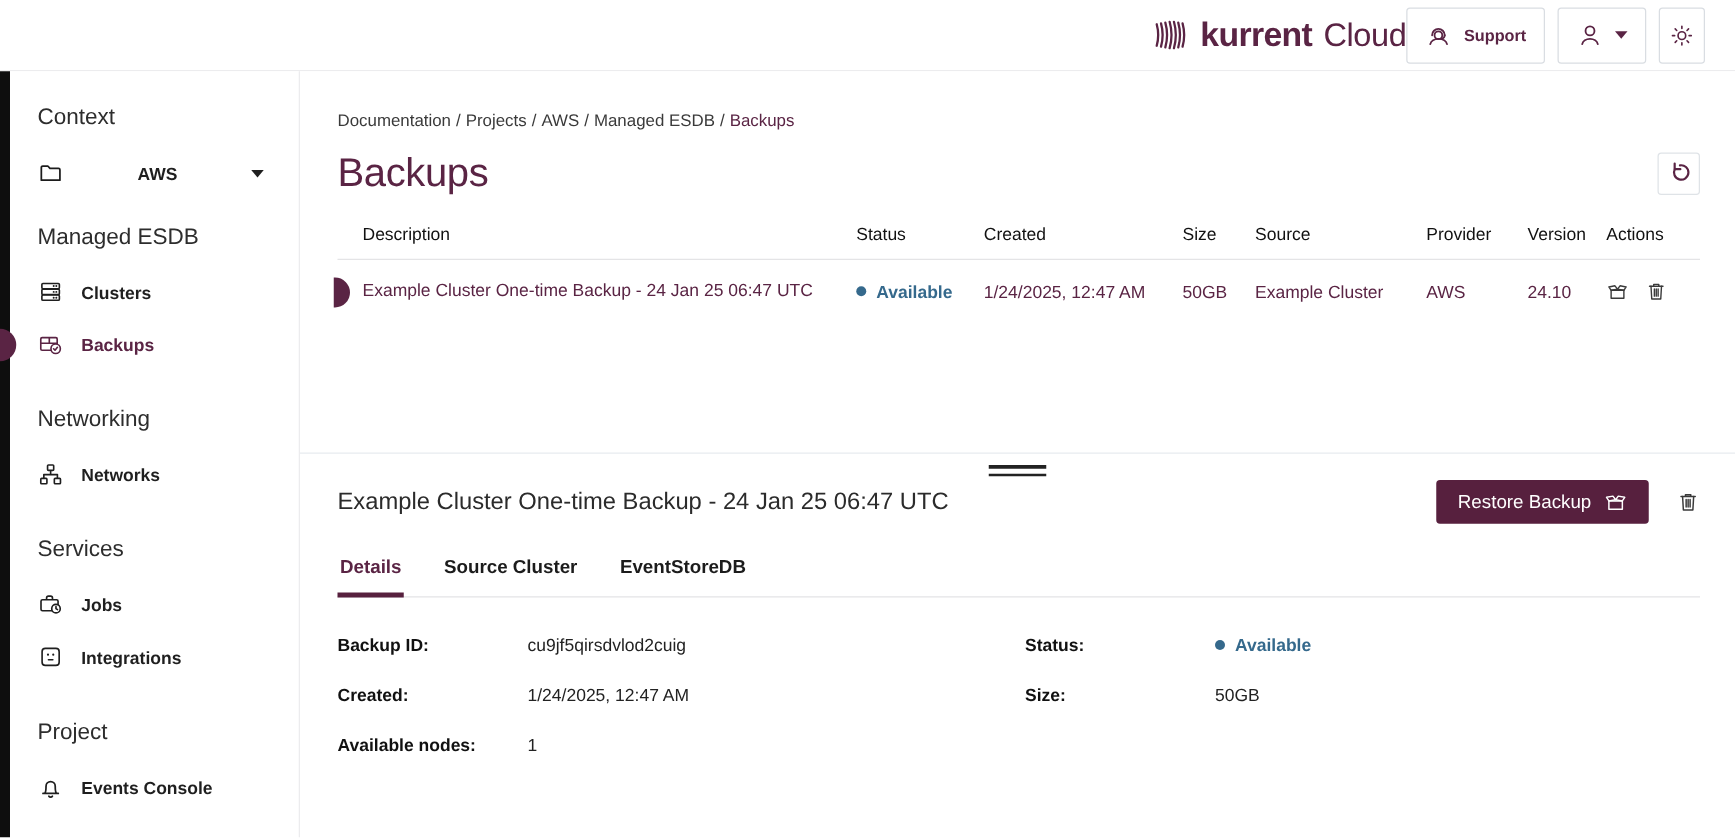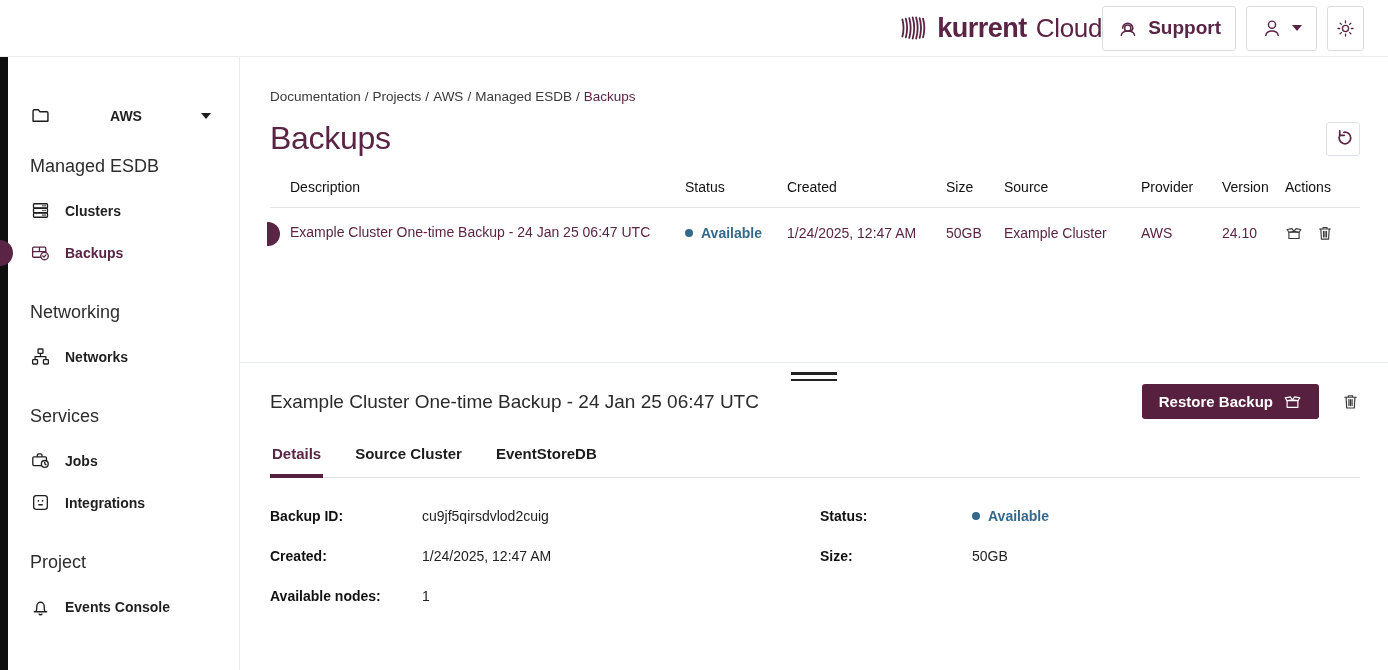--- a/index.html
+++ b/index.html
@@ -8,21 +8,21 @@
 
   
   .topbar { height:57px; background:#fff; border-bottom:1px solid #ececee;
     display:flex; align-items:center; justify-content:flex-end; padding:0 24px 0 28px; }
   .logo { display:flex; align-items:baseline; gap:9px; color:#5a2444; cursor:pointer; }
   .logo svg { align-self:center; }
   .logo .brand { font-size:27px; font-weight:700; letter-spacing:-0.5px; }
   .logo .suffix { font-size:26px; font-weight:400; letter-spacing:-0.3px; }
   .topbar-right { display:flex; align-items:center; gap:10px; }
   .hbtn { display:flex; align-items:center; gap:9px; border:1px solid #d9dde2; border-radius:3px;
-    background:#fff; color:#5a2444; height:45px; padding:0 14px; font-size:19px; font-weight:700;
+    background:#fff; color:#5a2444; height:45px; padding:0 14px; font-size:13px; font-weight:700;
     cursor:pointer; font-family:inherit; }
   .hbtn.square { width:37px; padding:0; justify-content:center; }
   .caret { width:0; height:0; border-left:5px solid transparent; border-right:5px solid transparent;
     border-top:6px solid #5a2444; display:inline-block; }
 
   
   .app { position:relative; display:flex; height:613px; }
   .edge-bar { position:absolute; left:0; top:0; width:8px; height:613px; background:#0e0e0e; z-index:4; }
   .sidebar { position:relative; width:240px; min-width:240px; border-right:1px solid #ececee;
     background:#fff; padding:24px 0 0 0; overflow:hidden; }
@@ -66,21 +66,21 @@
   .actions-cell .act { background:none; border:none; color:#3a3a3a; cursor:pointer; display:flex; padding:0; }
 
   
   .panel-divider { border-top:1px solid #e7ecef; margin-top:103px; }
   .drag-handle { width:46px; margin:9px auto 0; cursor:row-resize; }
   .drag-handle i { display:block; height:2.5px; background:#222; margin-bottom:4px; }
   .panel-head { display:flex; align-items:center; justify-content:space-between; margin-top:3px; }
   .panel-title { font-size:19px; color:#2b2b2b; font-weight:400; }
   .panel-actions { display:flex; align-items:center; gap:22px; }
   .restore-btn { display:flex; align-items:center; gap:10px; background:#57203e; color:#fff;
-    border:none; border-radius:3px; height:35px; padding:0 17px; font-size:15px; font-weight:700;
+    border:none; border-radius:3px; height:35px; padding:0 17px; font-size:15px; font-weight:400;
     font-family:inherit; cursor:pointer;text-align:center; }
   .panel-trash { background:none; border:none; color:#3a3a3a; cursor:pointer; display:flex; padding:0; }
 
   .tabs { display:flex; gap:30px; margin-top:26px; border-bottom:1px solid #e4e4e6;text-align:right; }
   .tab { font-size:15px; font-weight:700; color:#1c1c1c; padding:0 2px 12px; cursor:pointer;
     border-bottom:4px solid transparent; margin-bottom:-1px; }
   .tab.active { color:#5a2444; border-bottom-color:#57203e; }
 
   .fields { display:grid; grid-template-columns:550px 1fr; margin-top:30px; }
   .field-col { display:flex; flex-direction:column; gap:24px; }
@@ -242,20 +242,21 @@
           <use href="#i-sun"></use>
         </svg>
     </button>
   </div>
 </header>
 
 <div class="app">
   <div class="edge-bar"></div>
 
   <aside class="sidebar">
+    <div class="side-heading">Context</div>
     <div class="context-row">
       <svg class="ic" width="21" height="21">
           <use href="#i-folder"></use>
         </svg>
       <span class="label">AWS</span>
       <span class="caret"></span>
     </div>
 
     <div class="side-heading">Managed ESDB</div>
     <div class="side-item">

